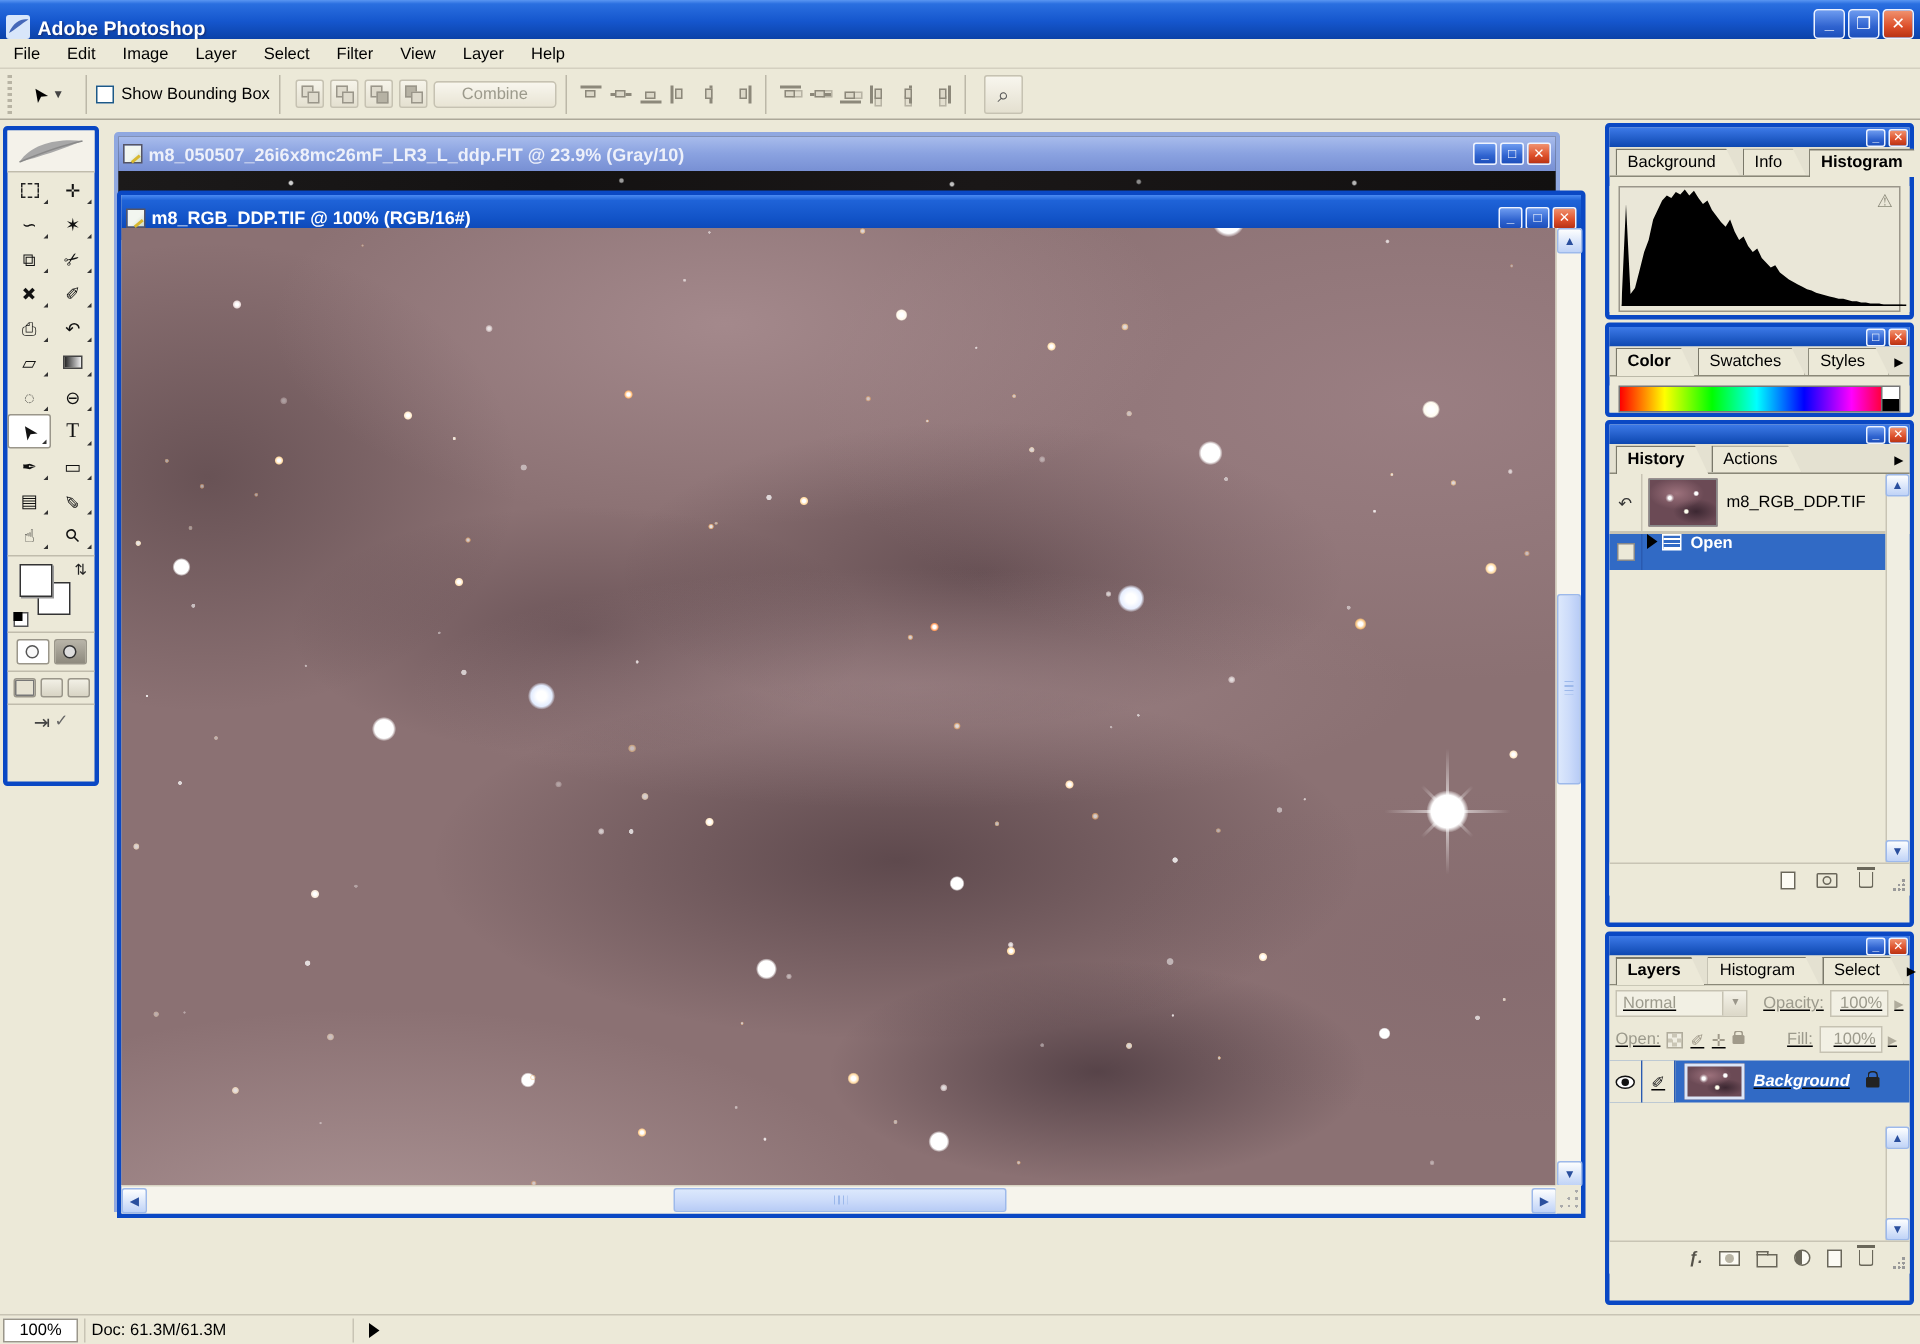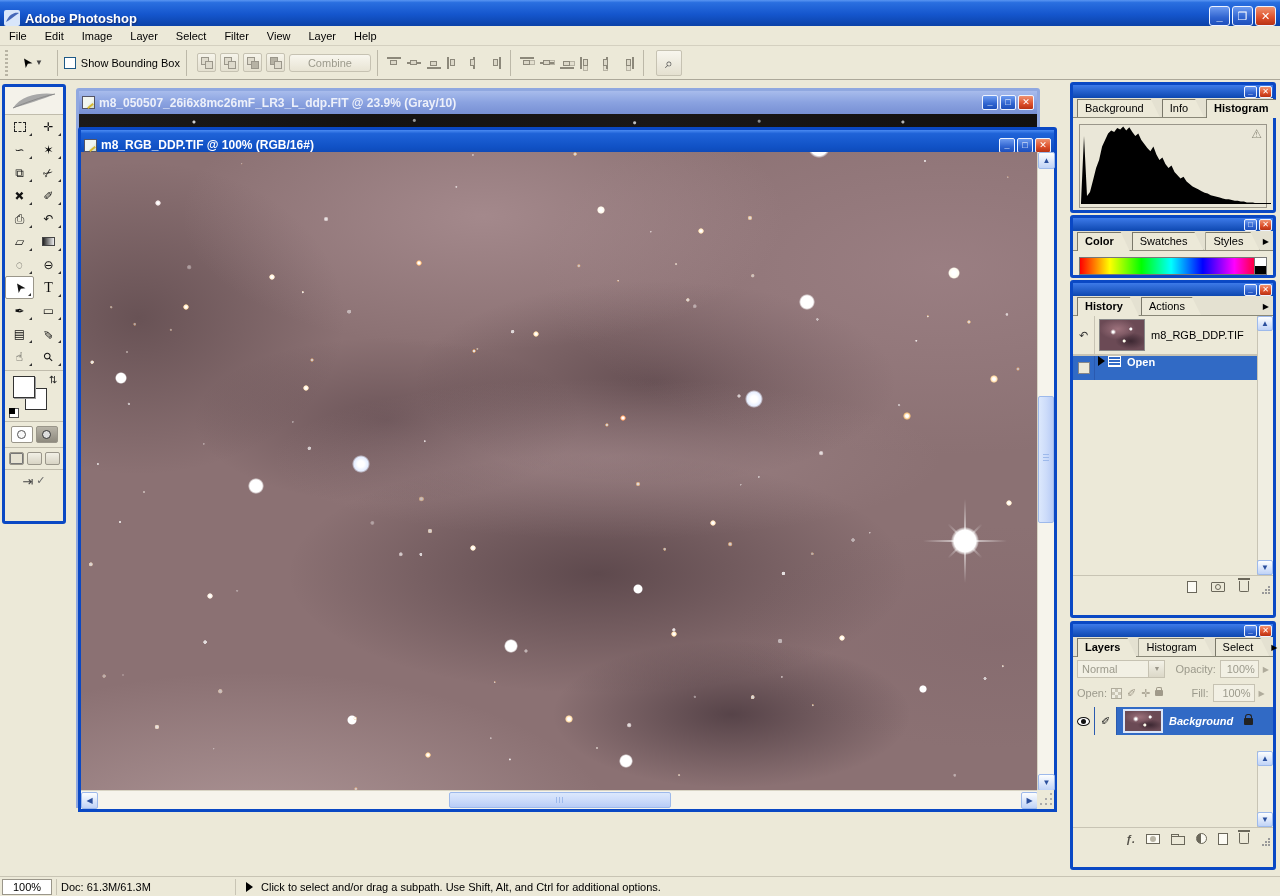--- a/index.html
+++ b/index.html
@@ -696,21 +696,21 @@
     <div class="pstrip">
       <span class="wbtn mini">_</span>
       <span class="wbtn mini close">✕</span>
     </div>
     <div class="ptabs">
       <span class="ptab active">Layers</span>
       <span class="ptab">Histogram</span>
       <span class="ptab">Select</span>
       <span class="pmenu">▶</span>
     </div>
-    <div class="pcontent" style="height:192px;">
+    <div class="pcontent" style="height:192px;text-decoration:underline;">
       <div class="lrow">
         <span class="ddbox">
           <span>Normal</span>
           <span class="arr">▼</span>
         </span>
         <span style="margin-left:6px;">Opacity:</span>
         <span class="valbox">
             <span>100%</span>
           </span>
         <span class="sarr">▶</span>
@@ -757,16 +757,15 @@
   </div>
 
   <div class="statusbar">
     <span class="zoombox">
         <span>100%</span>
       </span>
     <span class="ssep"></span>
     <span style="width:170px;">Doc: 61.3M/61.3M</span>
     <span class="ssep"></span>
     <span class="sbtri"></span>
-    <span>Click to select and/or drag a subpath.  Use Shift, Alt, and Ctrl for additional options.</span>
   </div>
 
 </div>
 
 </body></html>

